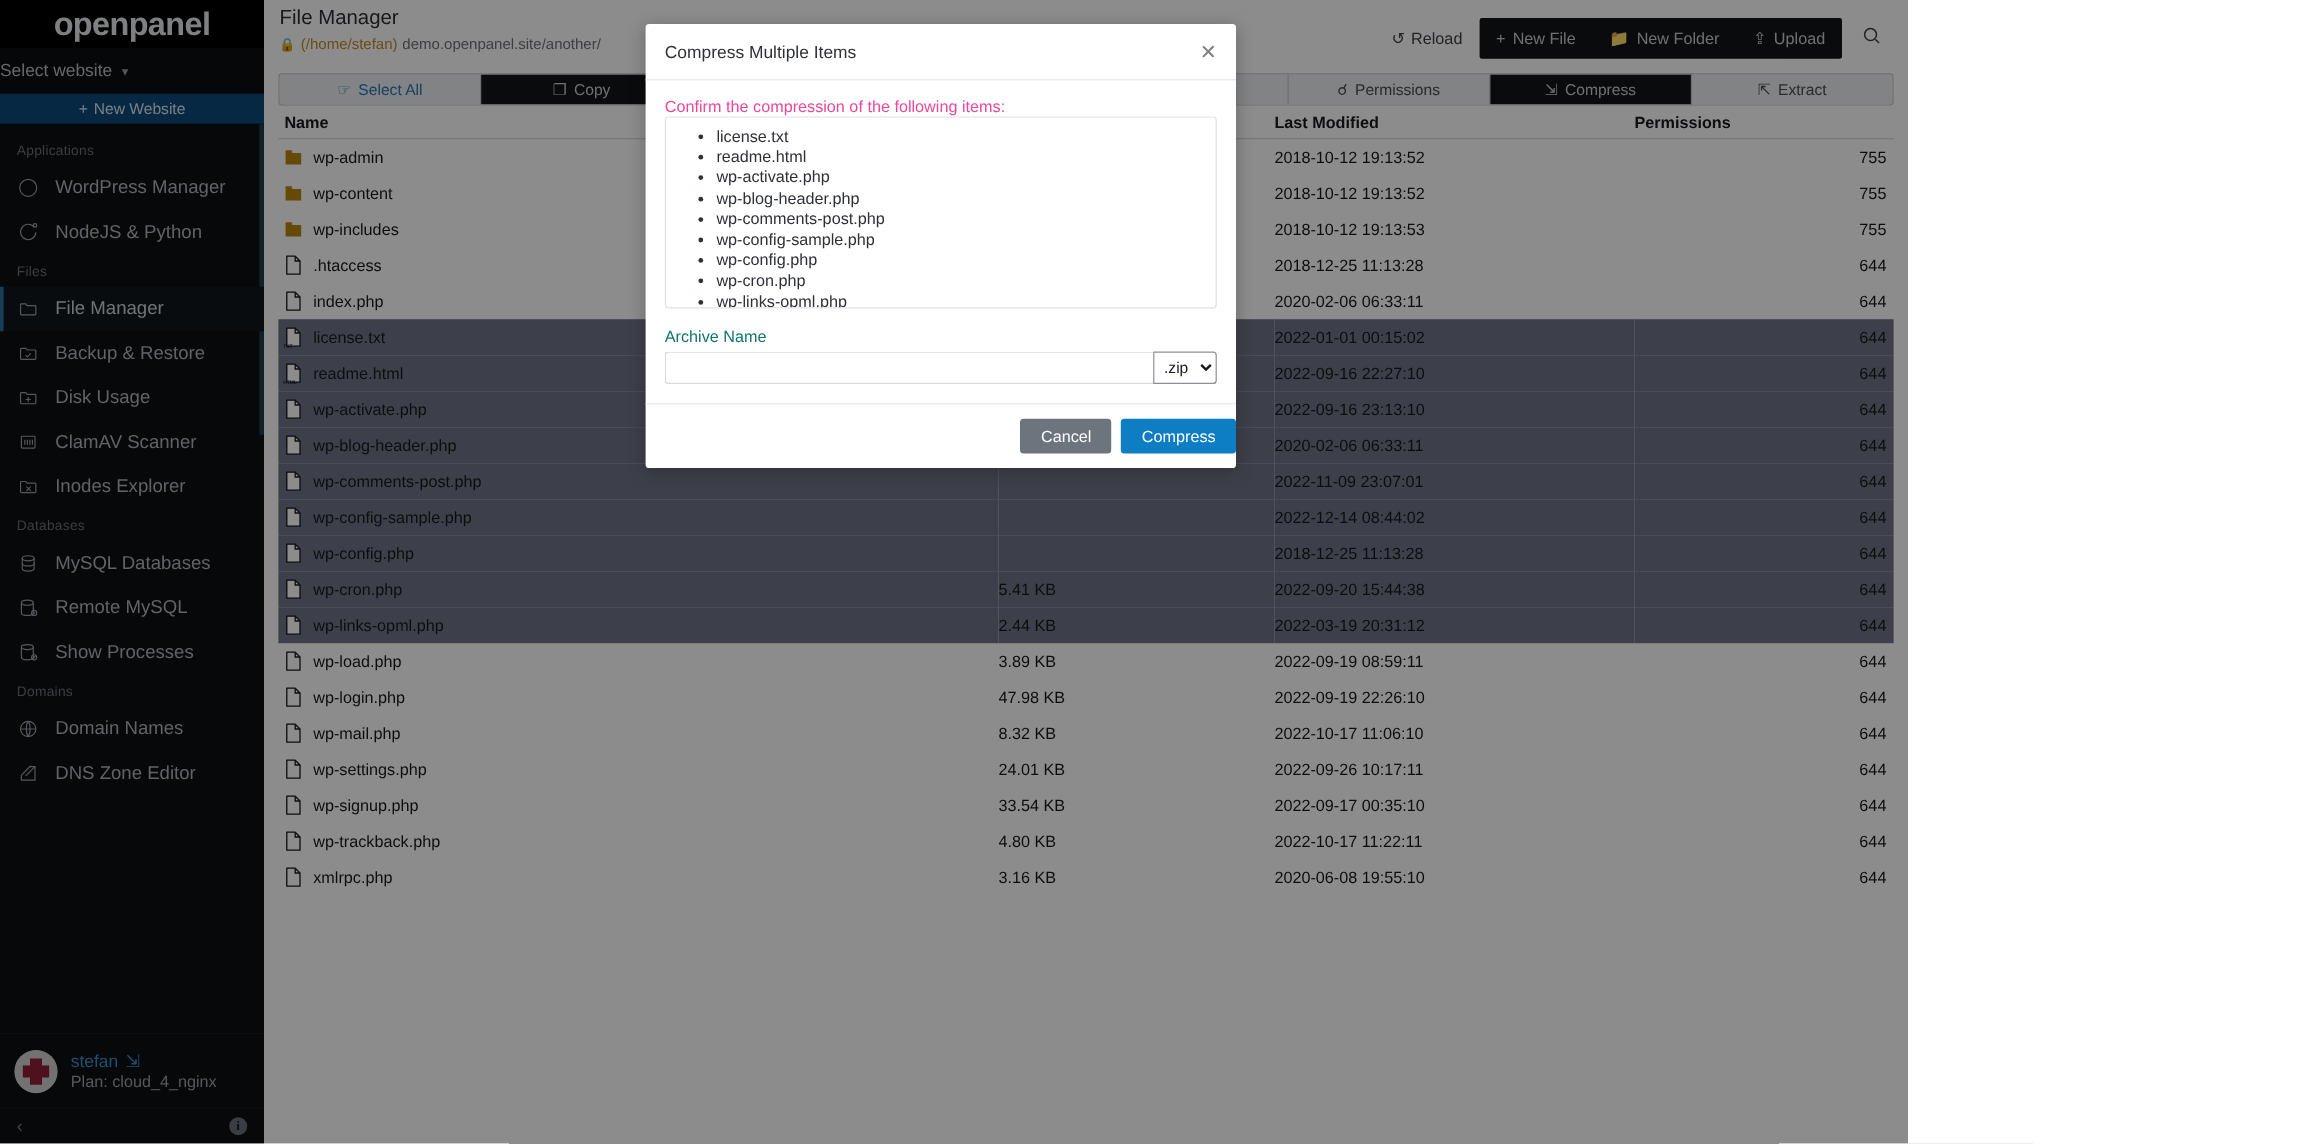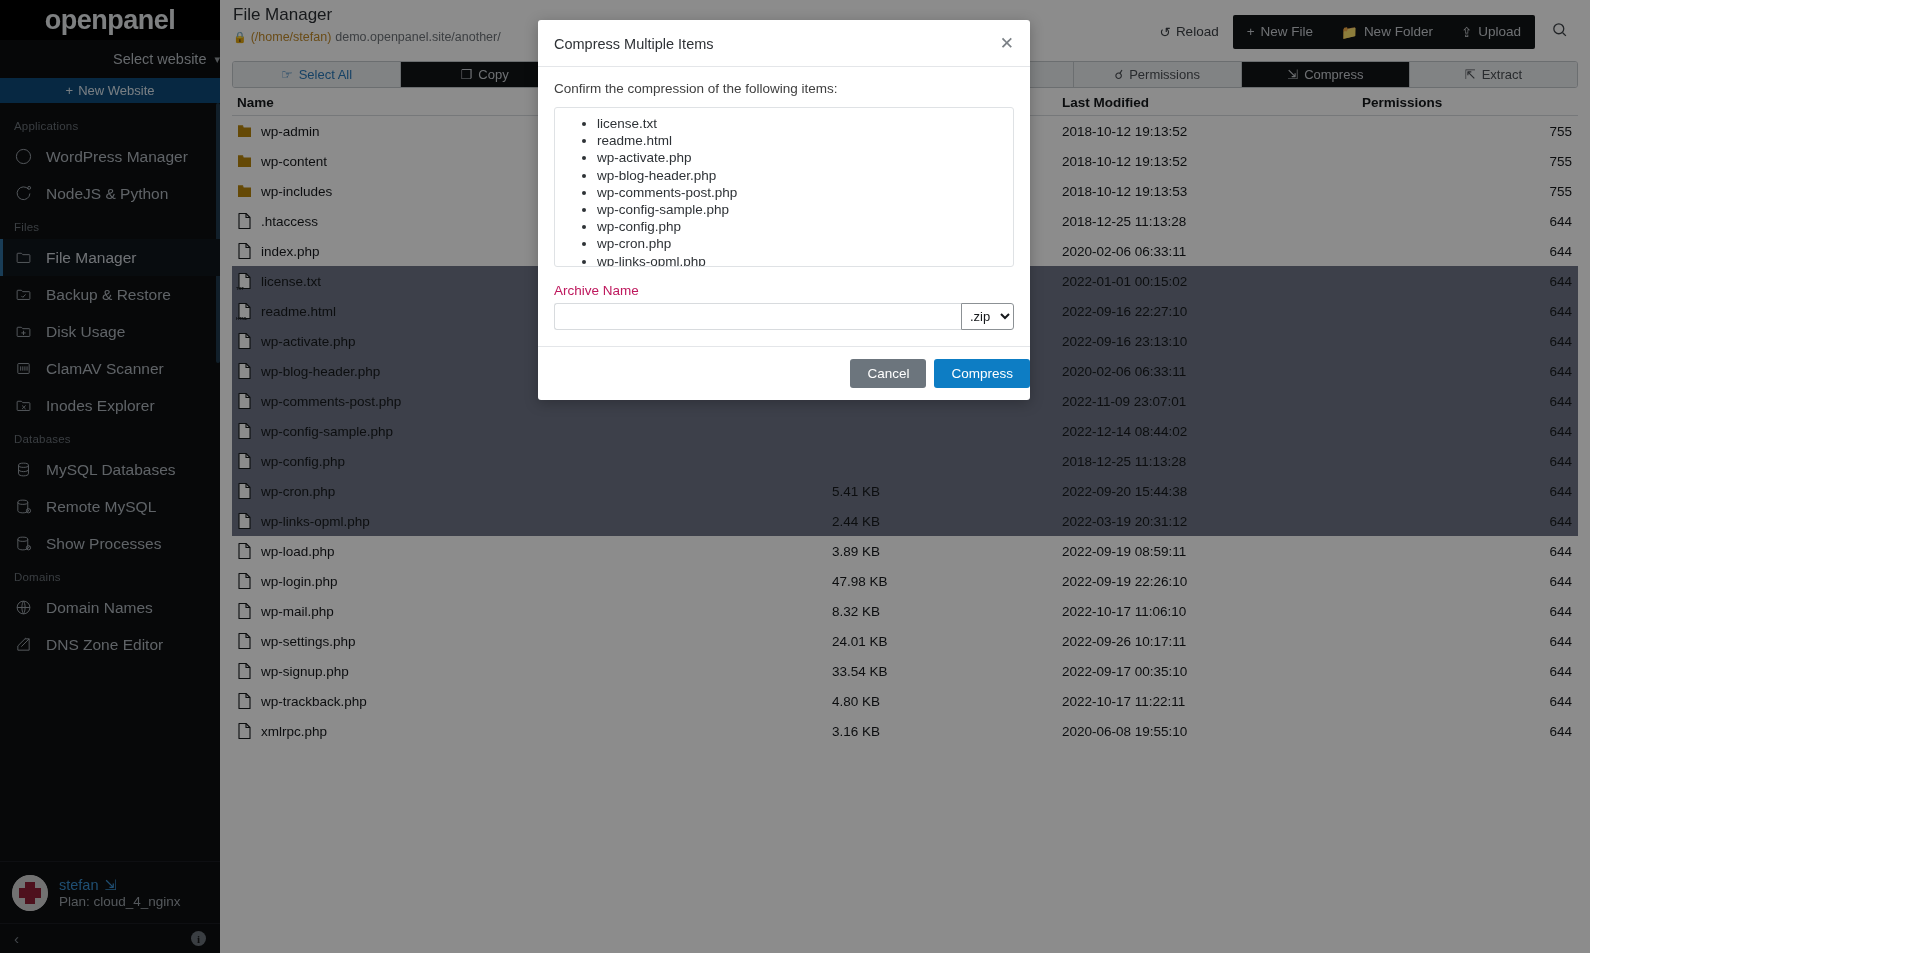--- a/index.html
+++ b/index.html
@@ -38,21 +38,21 @@
     height: 40px;
     display: flex; align-items: center; justify-content: center;
     background: #000;
     font-size: 27px;
     font-weight: 700;
     color: #e6e9ec;
     letter-spacing: -0.5px;
   }
   .site-select {
     height: 38px;
-    display: flex; align-items: center; justify-content: flex-end;
+    display: flex; align-items: center; justify-content: flex-start;
     gap: 8px;
     font-size: 14.5px;
     color: #b9bfc5;
     background: #0b0d0f;
   }
   .chev { font-size: 11px; opacity: .8; }
   .new-website {
     height: 25px;
     display: flex; align-items: center; justify-content: center;
     background: #0d4a78;
@@ -263,37 +263,37 @@
     display: flex; align-items: center; justify-content: space-between;
     padding: 15px 16px 14px 16px;
     border-bottom: 1px solid #e4e6e9;
   }
   .modal-title { font-size: 14.5px; color: #2e3236; }
   .modal-close {
     font-size: 17px; color: #7b8086; line-height: 1;
     font-family: "Liberation Sans", sans-serif;
   }
   .modal-body { padding: 14px 16px 16px 16px; }
-  .modal-prompt { font-size: 13.5px; color: #404040; margin-bottom: 11px; }
+  .modal-prompt { font-size: 13.5px; color: #ec4899; margin-bottom: 1px; }
   .items-box {
     border: 1px solid #dfe2e5;
     border-radius: 3px;
     height: 160px;
     overflow: hidden;
     padding: 7px 0 7px 0;
   }
   .items-box ul { margin: 0; padding-left: 42px; }
   .items-box li {
     font-size: 13.5px;
     color: #2e3236;
     line-height: 17.2px;
     list-style: disc;
   }
   .field-label {
-    font-size: 13.5px; color: #be185d;
+    font-size: 13.5px; color: #0f766e;
     margin: 16px 0 5px 0;
   }
   .field-row { display: flex; }
   .archive-input {
     flex: 1 1 auto;
     height: 27px;
     border: 1px solid #d8dbde;
     border-right: none;
     border-radius: 3px 0 0 3px;
     font-size: 13px;

